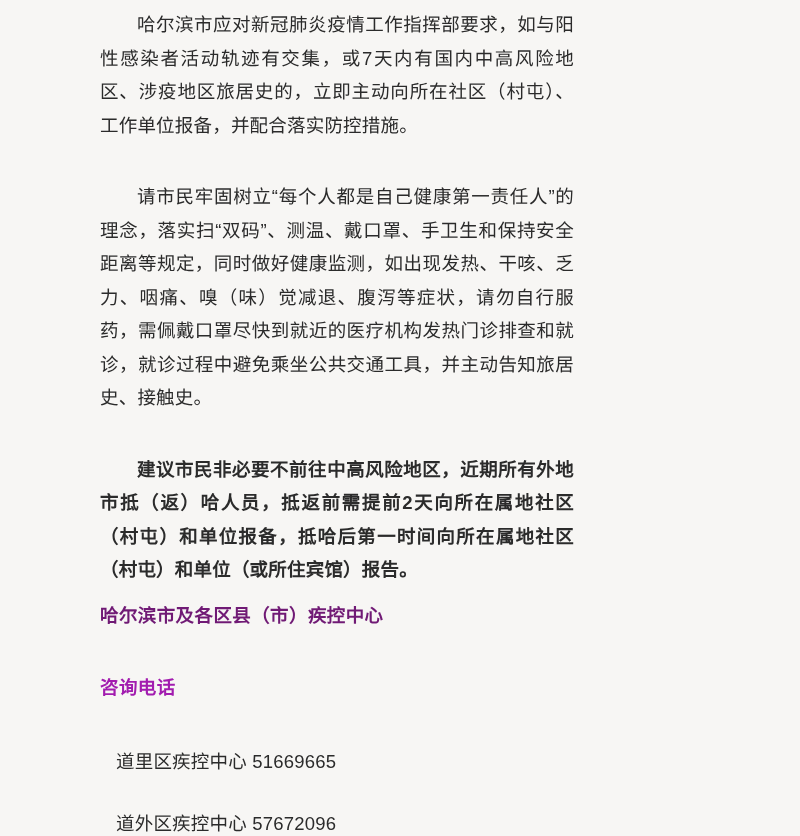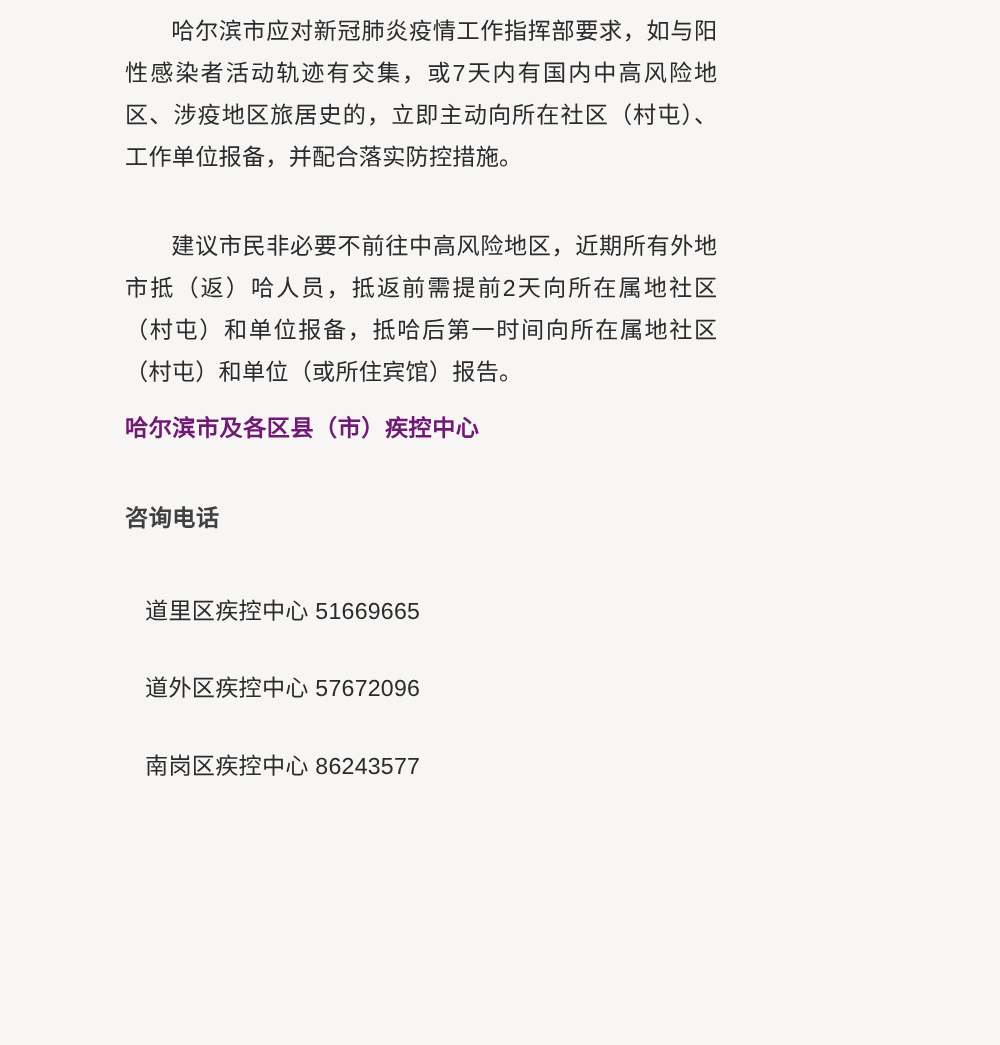--- a/index.html
+++ b/index.html
@@ -27,35 +27,36 @@
     font-size: 18.5px;
     line-height: 33.5px;
     letter-spacing: 0.2px;
     text-align: justify;
     text-justify: inter-ideograph;
     color: #2b2b2b;
     text-indent: 2em;
   }
   .para:last-of-type {
     margin-bottom: 0;
+    font-weight: bold;
   }
   .heading {
     margin: 0 0 42px 0;
     font-size: 18.5px;
     line-height: 30px;
     font-weight: bold;
     color: #701a75;
     letter-spacing: 0.4px;
   }
   .subheading {
     margin: 0 0 44px 0;
     font-size: 18.5px;
     line-height: 30px;
     font-weight: bold;
-    color: #404040;
+    color: #a21caf;
     letter-spacing: 0.4px;
   }
   .contact-list {
     margin: 16px;
     padding: 0;
     list-style: none;
   }
   .contact-item {
     font-size: 18.5px;
     line-height: 30px;
@@ -69,20 +70,21 @@
   }
   .blockgap-1 { height: 14px; }
 </style>
 </head>
 <body>
 
 <div id="doc">
 
   <p class="para">哈尔滨市应对新冠肺炎疫情工作指挥部要求，如与阳性感染者活动轨迹有交集，或7天内有国内中高风险地区、涉疫地区旅居史的，立即主动向所在社区（村屯）、工作单位报备，并配合落实防控措施。</p>
 
+  <p class="para">请市民牢固树立“每个人都是自己健康第一责任人”的理念，落实扫“双码”、测温、戴口罩、手卫生和保持安全距离等规定，同时做好健康监测，如出现发热、干咳、乏力、咽痛、嗅（味）觉减退、腹泻等症状，请勿自行服药，需佩戴口罩尽快到就近的医疗机构发热门诊排查和就诊，就诊过程中避免乘坐公共交通工具，并主动告知旅居史、接触史。</p>
 
   <p class="para">建议市民非必要不前往中高风险地区，近期所有外地市抵（返）哈人员，抵返前需提前2天向所在属地社区（村屯）和单位报备，抵哈后第一时间向所在属地社区（村屯）和单位（或所住宾馆）报告。</p>
 
   <div class="blockgap-1"></div>
 
   <div class="heading">哈尔滨市及各区县（市）疾控中心</div>
 
   <div class="subheading">咨询电话</div>
 
   <ul class="contact-list">

